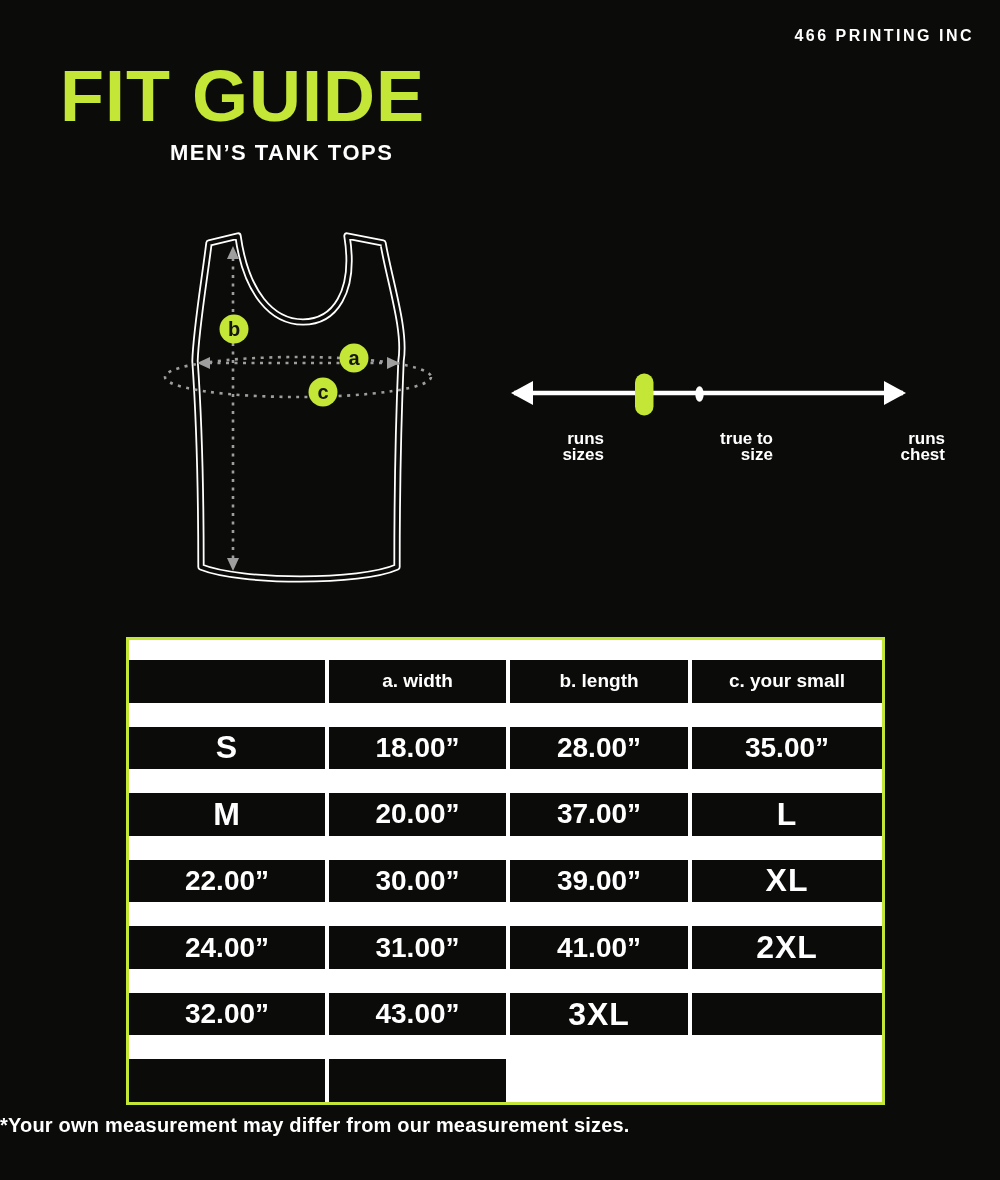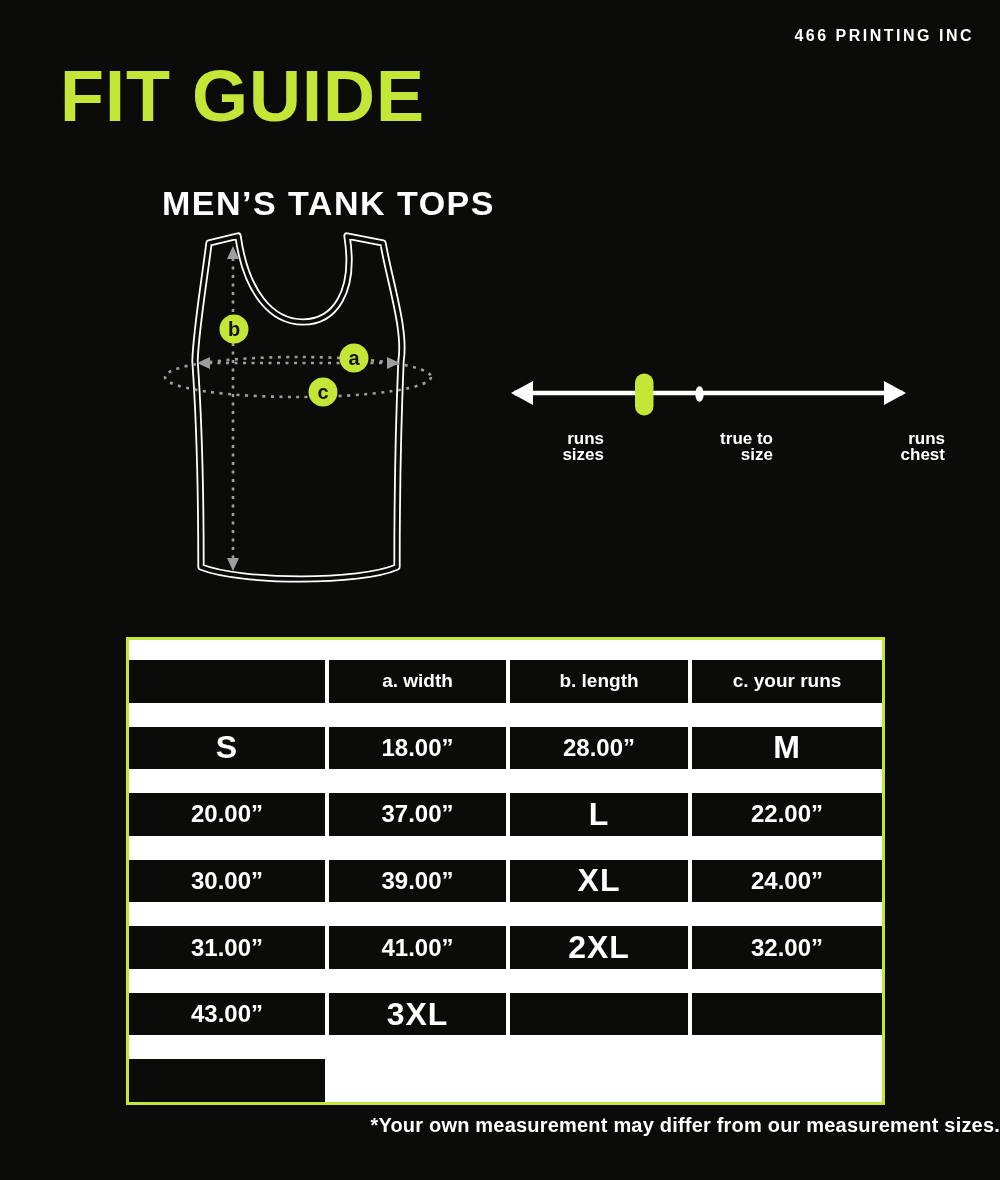--- a/index.html
+++ b/index.html
@@ -10,21 +10,21 @@
   }
   html,body{margin:0;padding:0;background:#000;}
   .canvas{
     position:relative;width:1000px;height:1180px;overflow:hidden;
     background:var(--background);
     color:var(--text);
     font-family:"Liberation Sans",sans-serif;
   }
   .brand{position:absolute;top:27px;right:26px;font-size:16px;font-weight:700;letter-spacing:2.5px;}
   .title{position:absolute;left:60px;top:60px;margin:0;font-size:72px;line-height:1;font-weight:700;letter-spacing:1px;color:var(--accent);}
-  .subtitle{position:absolute;left:162px;top:140px;font-size:34px;font-weight:700;letter-spacing:1.5px;margin-top:44px;}
+  .subtitle{position:absolute;left:170px;top:140px;font-size:22px;font-weight:700;letter-spacing:1.5px;}
 
   .tank-svg{position:absolute;left:140px;top:210px;width:320px;height:400px;}
   .tank-outer{fill:var(--background);stroke:#fff;stroke-width:7.2;stroke-linejoin:round;}
   .tank-inner{fill:none;stroke:var(--background);stroke-width:3.6;stroke-linejoin:round;}
   .dash-line{stroke:var(--dash);stroke-width:2.6;stroke-dasharray:3 5.5;fill:none;}
   .dash-arrow{fill:var(--dash);}
   .marker-circle{fill:var(--accent);}
   .marker-letter{fill:#15160f;font-family:"Liberation Sans",sans-serif;font-size:20px;font-weight:700;text-anchor:middle;}
 
   .scale-svg{position:absolute;left:490px;top:340px;width:440px;height:110px;}
@@ -38,23 +38,23 @@
   .lbl-large{left:815px;top:431px;}
 
   .sizetable{
     position:absolute;left:126px;top:637px;width:759px;height:468px;box-sizing:border-box;
     background:#ffffff;border:3px solid var(--accent);
     display:grid;grid-template-columns:196px 177px 178px 1fr;grid-template-rows:repeat(7,1fr);gap:4px;
   }
   .cell{background:var(--background);display:flex;align-items:center;justify-content:center;font-weight:700;color:var(--text);margin-top:20px;}
   .cell.head{font-size:19px;}
   .cell.size{font-size:32px;letter-spacing:1px;}
-  .cell.val{font-size:24px;}
+  .cell.val{font-size:28px;}
 
-  .footnote{position:absolute;left:0;top:1114px;width:1000px;text-align:right;font-size:20px;font-weight:700;letter-spacing:0.2px;}
+  .footnote{position:absolute;left:0;top:1114px;width:1000px;text-align:left;font-size:20px;font-weight:700;letter-spacing:0.2px;}
 </style>
 </head>
 <body>
 
 <div class="canvas">
 
   <div class="brand">466 PRINTING INC</div>
   <h1 class="title">FIT GUIDE</h1>
   <div class="subtitle">MEN’S TANK TOPS</div>
 
@@ -121,25 +121,26 @@
   </div>
   <div class="scale-label lbl-large">
     <span>runs</span><br>
     <span>chest</span>
   </div>
 
   <div class="sizetable">
     <div class="cell head"></div>
     <div class="cell head">a. width</div>
     <div class="cell head">b. length</div>
-    <div class="cell head">c. your runs</div>
+    <div class="cell head">c. your small</div>
 
     <div class="cell size">S</div>
     <div class="cell val">18.00”</div>
     <div class="cell val">28.00”</div>
+    <div class="cell val">35.00”</div>
 
     <div class="cell size">M</div>
     <div class="cell val">20.00”</div>
     <div class="cell val">37.00”</div>
 
     <div class="cell size">L</div>
     <div class="cell val">22.00”</div>
     <div class="cell val">30.00”</div>
     <div class="cell val">39.00”</div>
 

